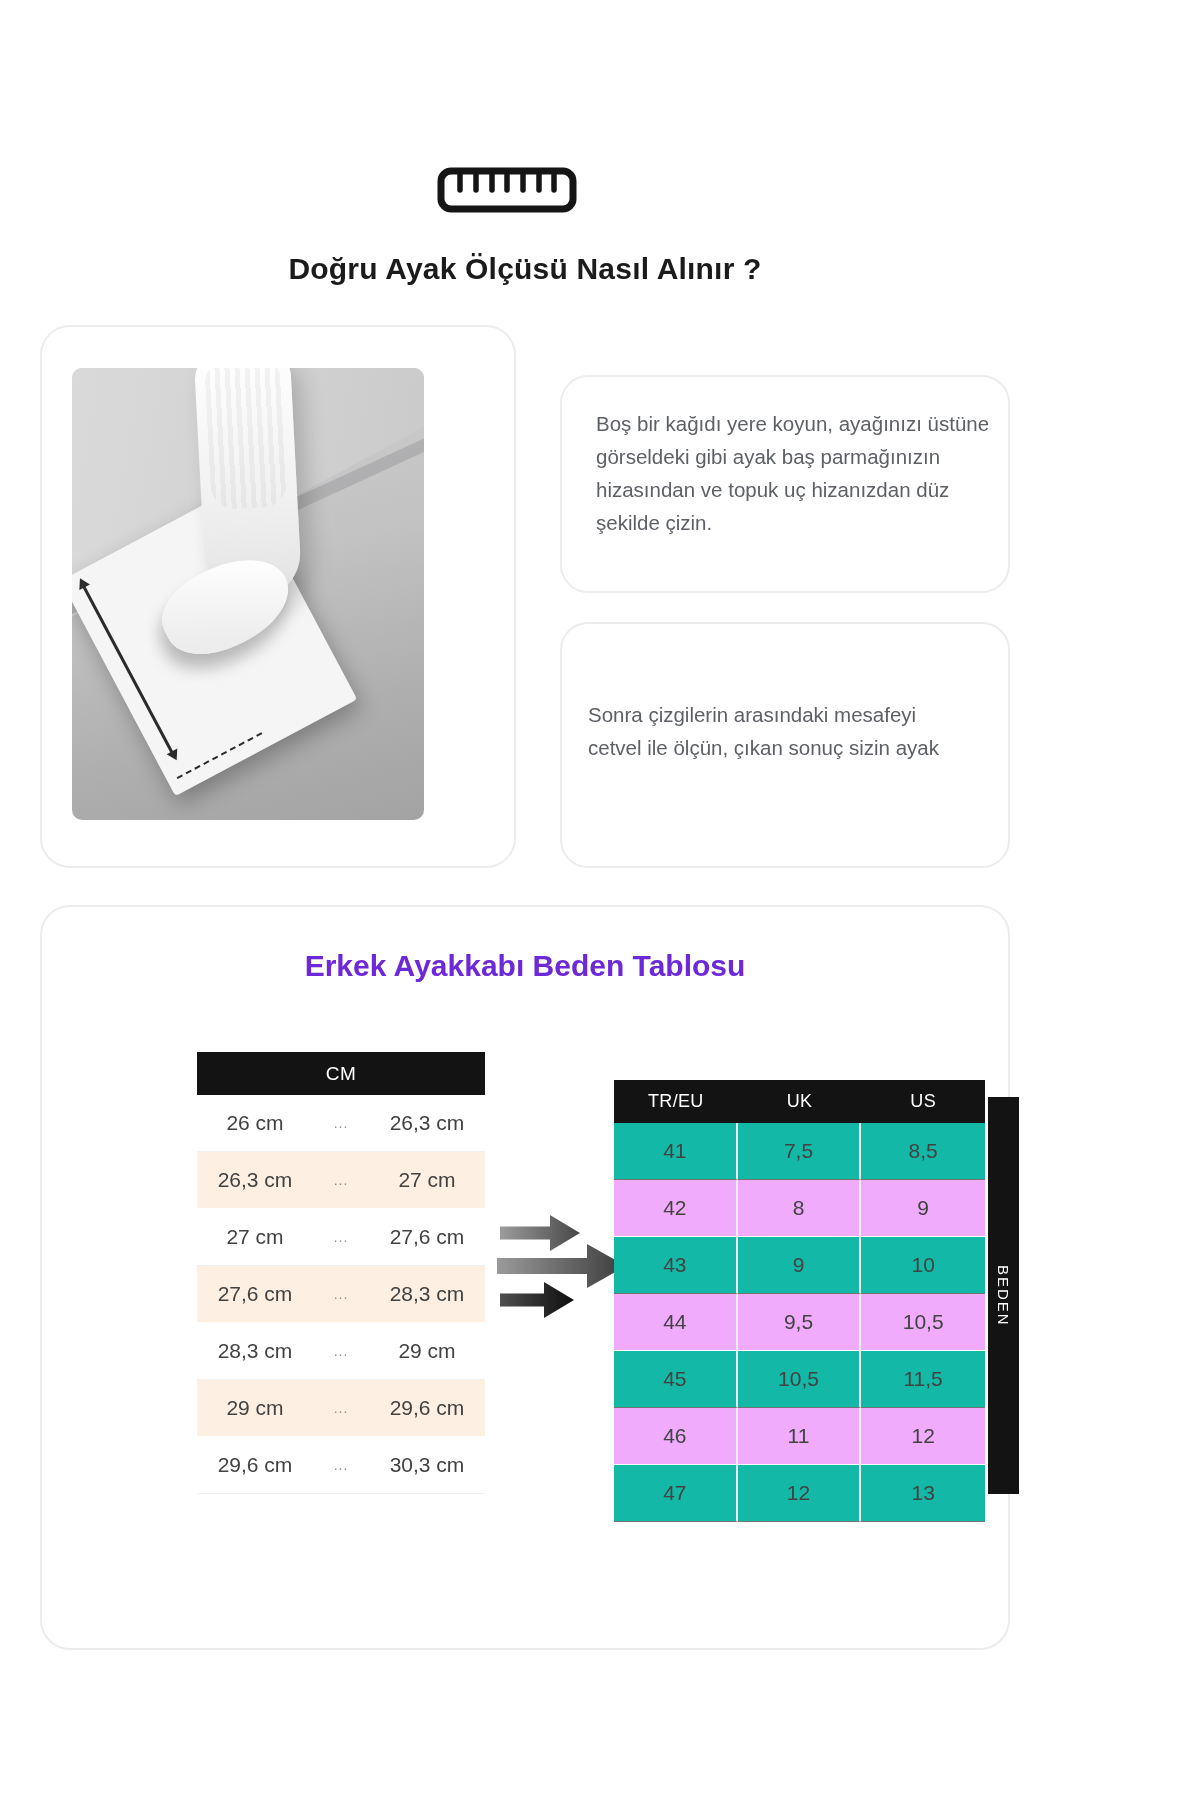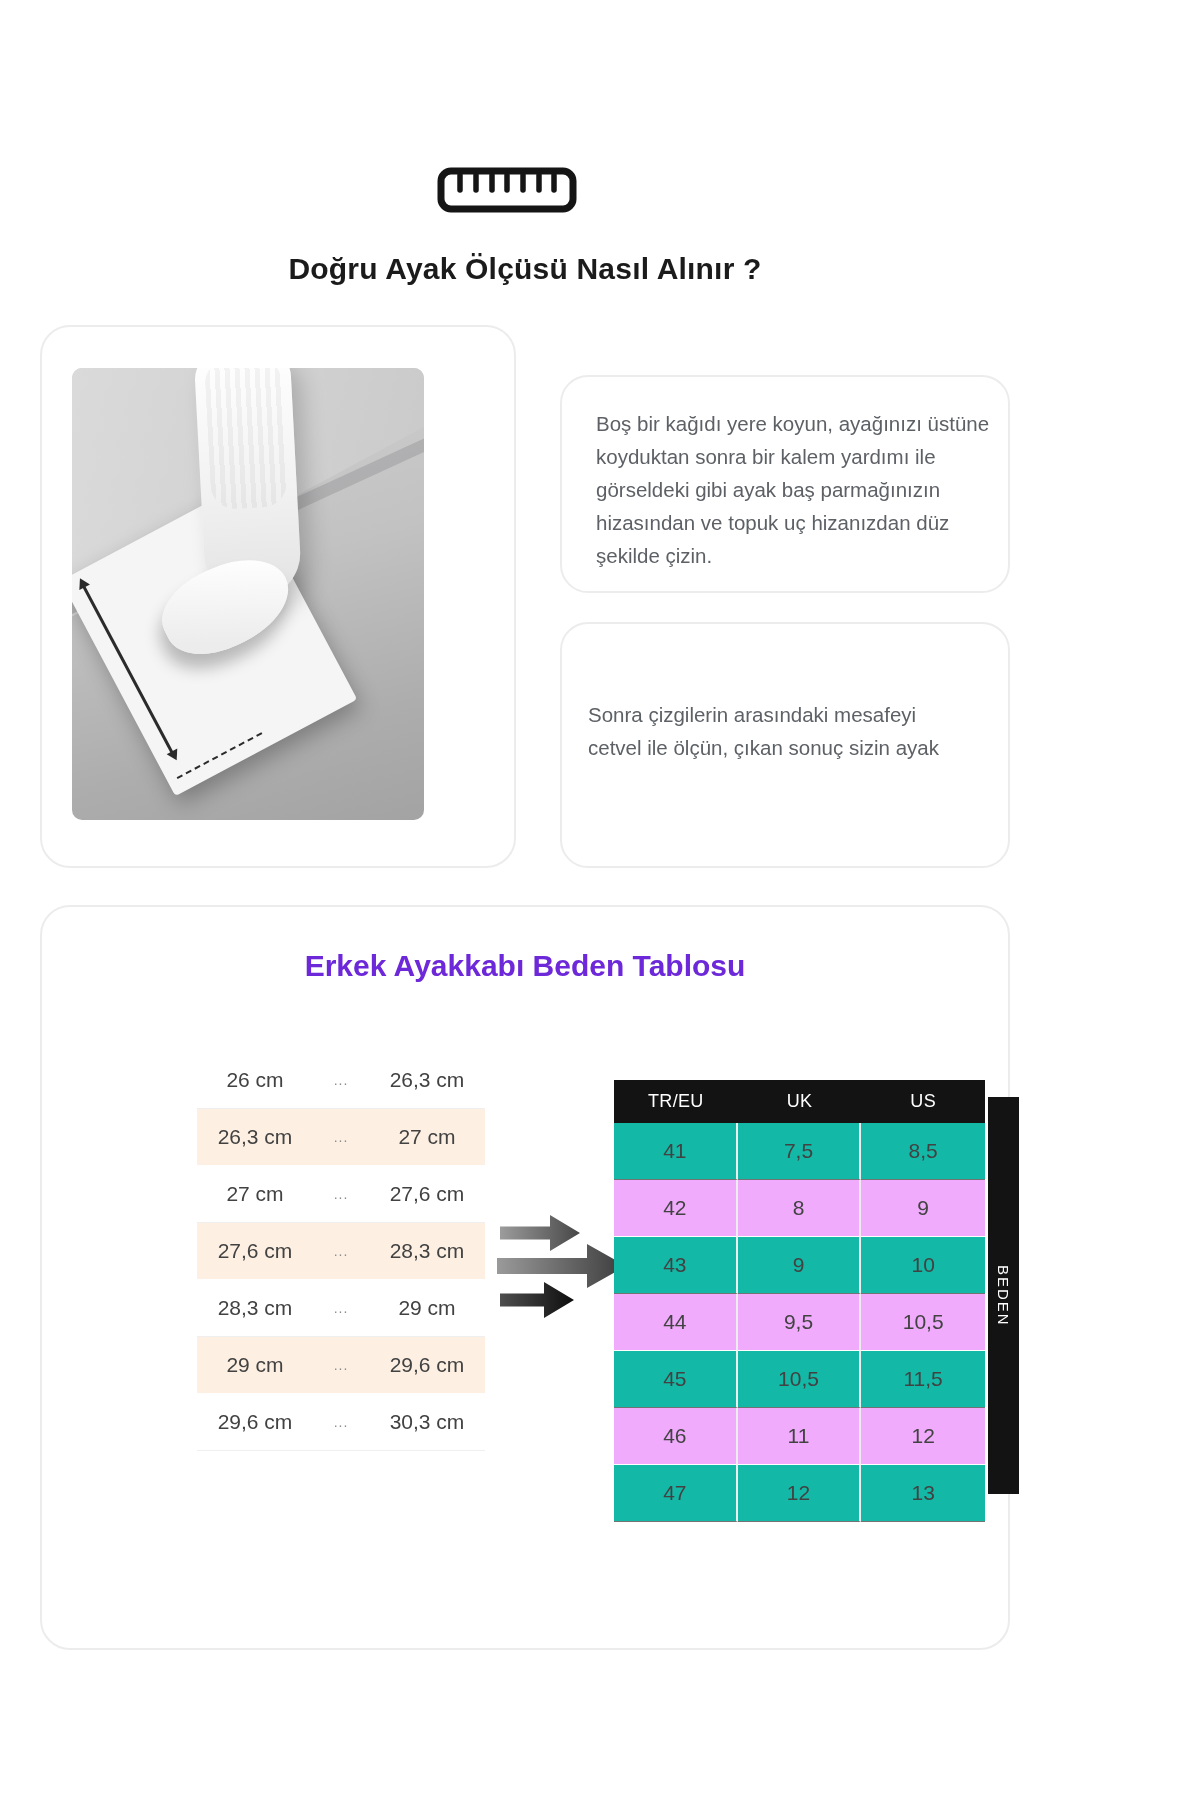--- a/index.html
+++ b/index.html
@@ -114,35 +114,35 @@
         <div class="measure-line"></div>
         <div class="dash-line"></div>
       </div>
       <div class="leg"></div>
       <div class="foot"></div>
     </div>
   </div>
 
   <div class="text-card first">
     <div class="para-line">Boş bir kağıdı yere koyun, ayağınızı üstüne</div>
-    <div class="para-line">koyduktan sonra bir kalem yardımı ile</div>
     <div class="para-line">görseldeki gibi ayak baş parmağınızın</div>
     <div class="para-line">hizasından ve topuk uç hizanızdan düz</div>
     <div class="para-line">şekilde çizin.</div>
   </div>
 
   <div class="text-card second">
     <div class="para-line">Sonra çizgilerin arasındaki mesafeyi</div>
     <div class="para-line">cetvel ile ölçün, çıkan sonuç sizin ayak</div>
   </div>
 
   <div class="card size-card">
     <div class="size-title">Erkek Ayakkabı Beden Tablosu</div>
 
     <div class="cm-table">
+      <div class="tbl-header">CM</div>
       <div class="cm-body">
         <div class="cm-row">
           <span class="cm-cell">26 cm</span>
           <span class="cm-sep">...</span>
           <span class="cm-cell">26,3 cm</span>
         </div>
         <div class="cm-row alt">
           <span class="cm-cell">26,3 cm</span>
           <span class="cm-sep">...</span>
           <span class="cm-cell">27 cm</span>

